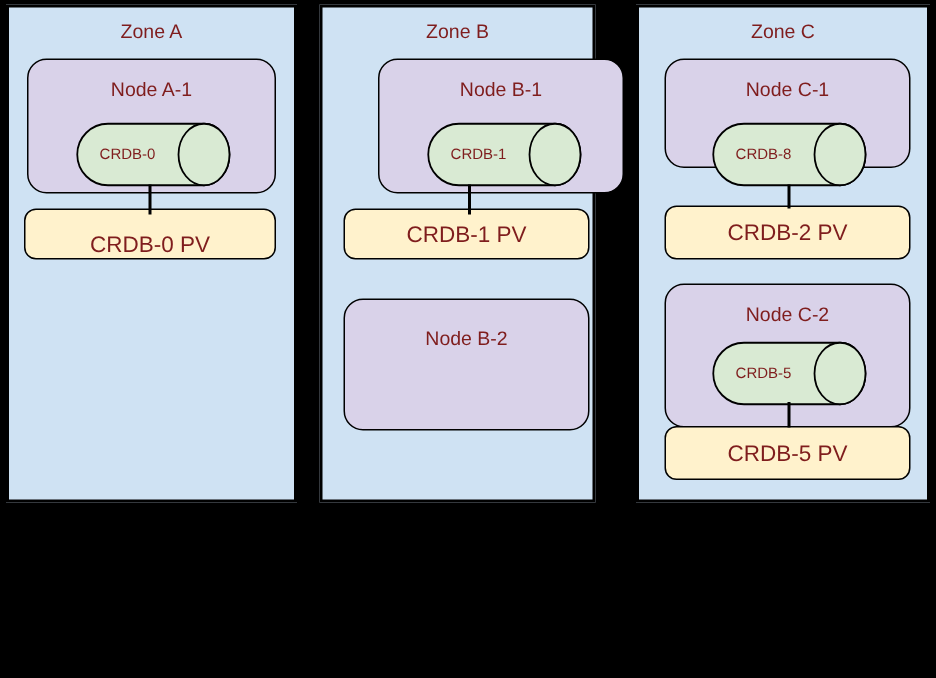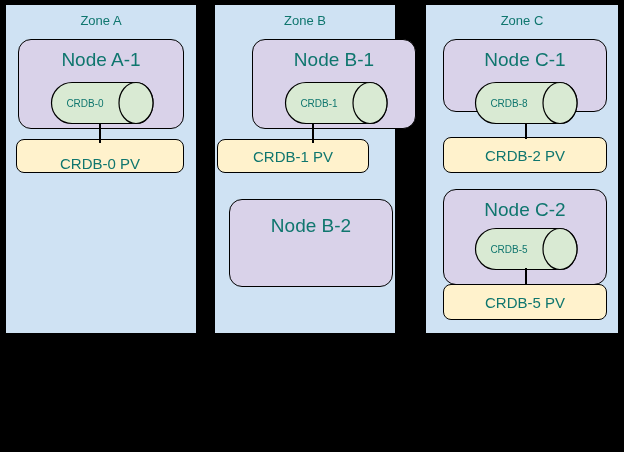--- a/index.html
+++ b/index.html
@@ -6,21 +6,21 @@
     margin: 0;
     padding: 0;
     background: #000;
   }
   .canvas {
     position: relative;
     width: 624px;
     height: 452px;
     background: var(--bg, #000);
     font-family: "Liberation Sans", sans-serif;
-    color: #0f766e;
+    color: #7f1d1d;
     overflow: hidden;
   }
   .zone {
     position: absolute;
     top: 3px;
     height: 332px;
     background: var(--zone-fill, #cfe2f3);
     border: 2px solid var(--outline, #000);
     box-sizing: border-box;
   }
@@ -42,21 +42,21 @@
     border: 1px solid var(--outline, #000);
     border-radius: 13px;
     box-sizing: border-box;
   }
   .node-label {
     position: absolute;
     top: 12px;
     left: 0;
     width: 100%;
     text-align: center;
-    font-size: 19px;
+    font-size: 13px;
     line-height: 16px;
   }
   .cylinder {
     position: absolute;
     width: 104px;
     height: 44px;
   }
   .cylinder svg { display: block; }
   .cylinder .cyl-label {
     position: absolute;
@@ -122,21 +122,21 @@
         <svg width="104" height="44" viewBox="0 0 104 44">
           <path d="M 22 1.5 L 86 1.5 A 17 20.5 0 0 1 86 42.5 L 22 42.5 A 20.5 20.5 0 0 1 22 1.5 Z" fill="#d9ead3" stroke="#000" stroke-width="1.2"></path>
           <ellipse cx="86" cy="22" rx="17" ry="20.5" fill="#d9ead3" stroke="#000" stroke-width="1.2"></ellipse>
         </svg>
         <div class="cyl-label">CRDB-1</div>
       </div>
     </div>
 
     <div class="connector" style="left:97px; top:118px; height:20px;"></div>
 
-    <div class="pv" style="left:2px; top:134px; width:152px; height:34px;">
+    <div class="pv" style="left:14px; top:134px; width:164px; height:34px;">
       <span>CRDB-1 PV</span>
     </div>
 
     <div class="node" style="left:14px; top:194px; width:164px; height:88px;">
       <div class="node-label" style="top:18px;">Node B-2</div>
     </div>
   </div>
 
   <div class="zone zone-c">
     <div class="zone-title">Zone C</div>

